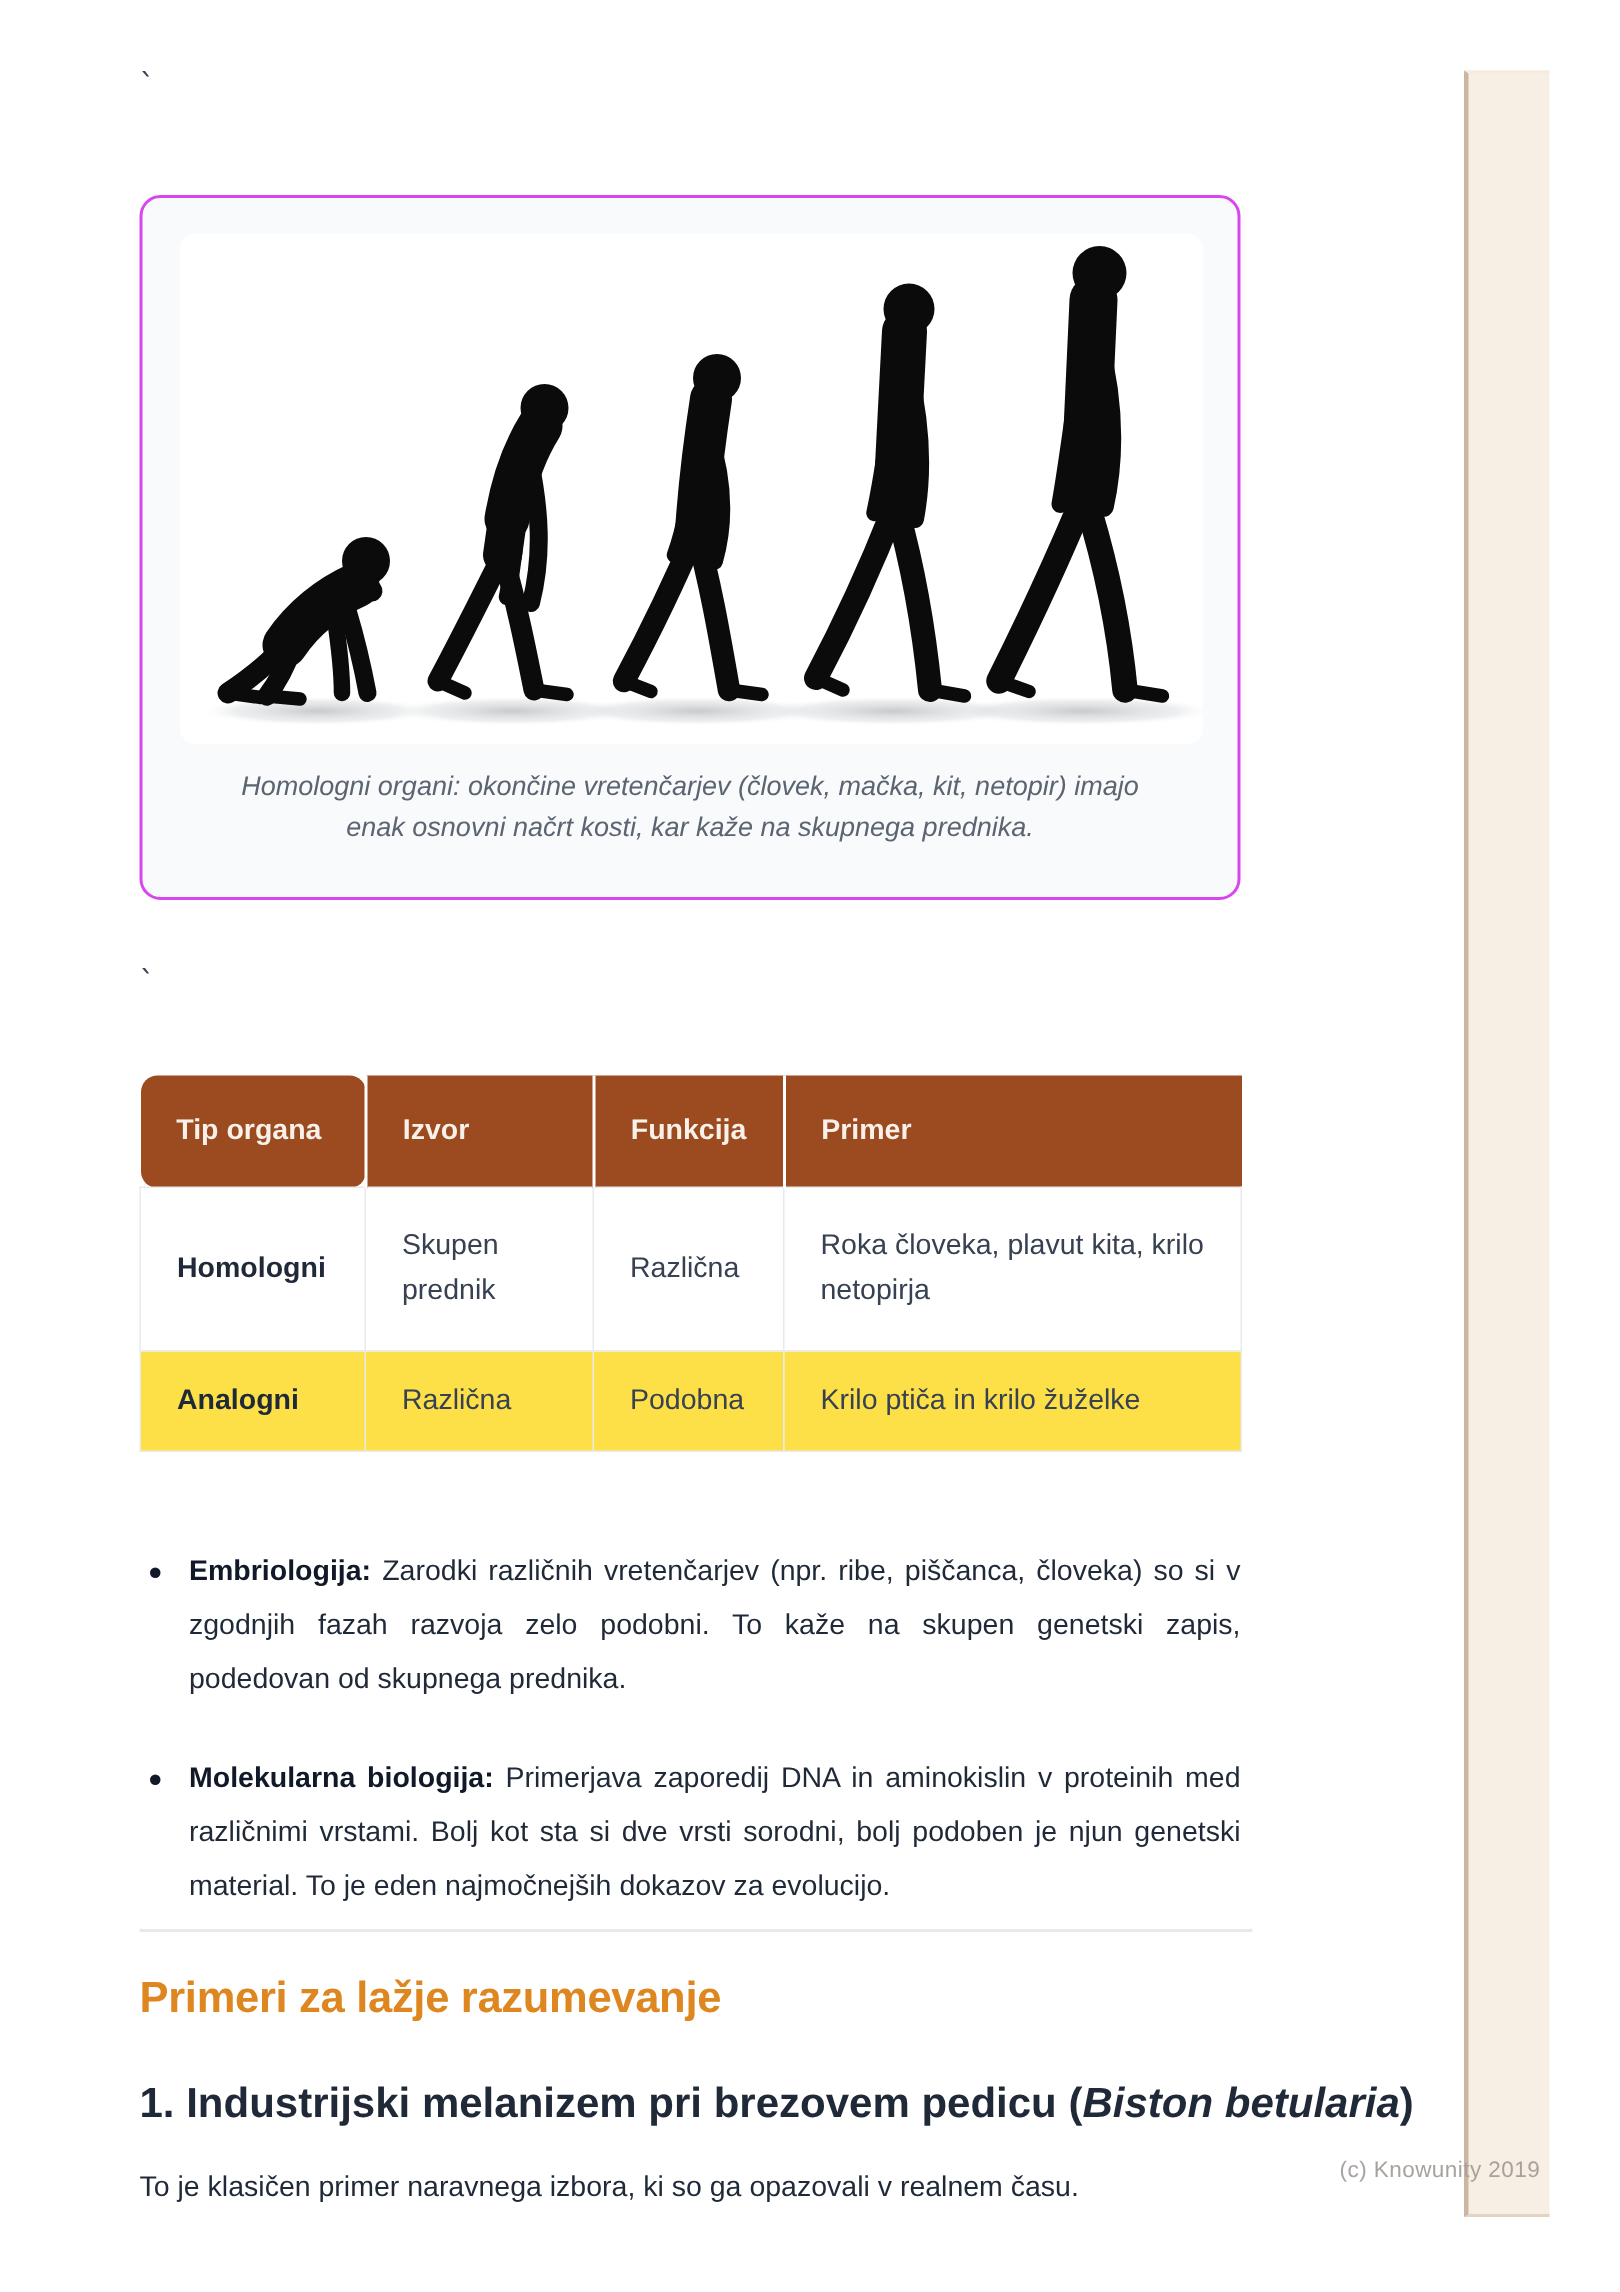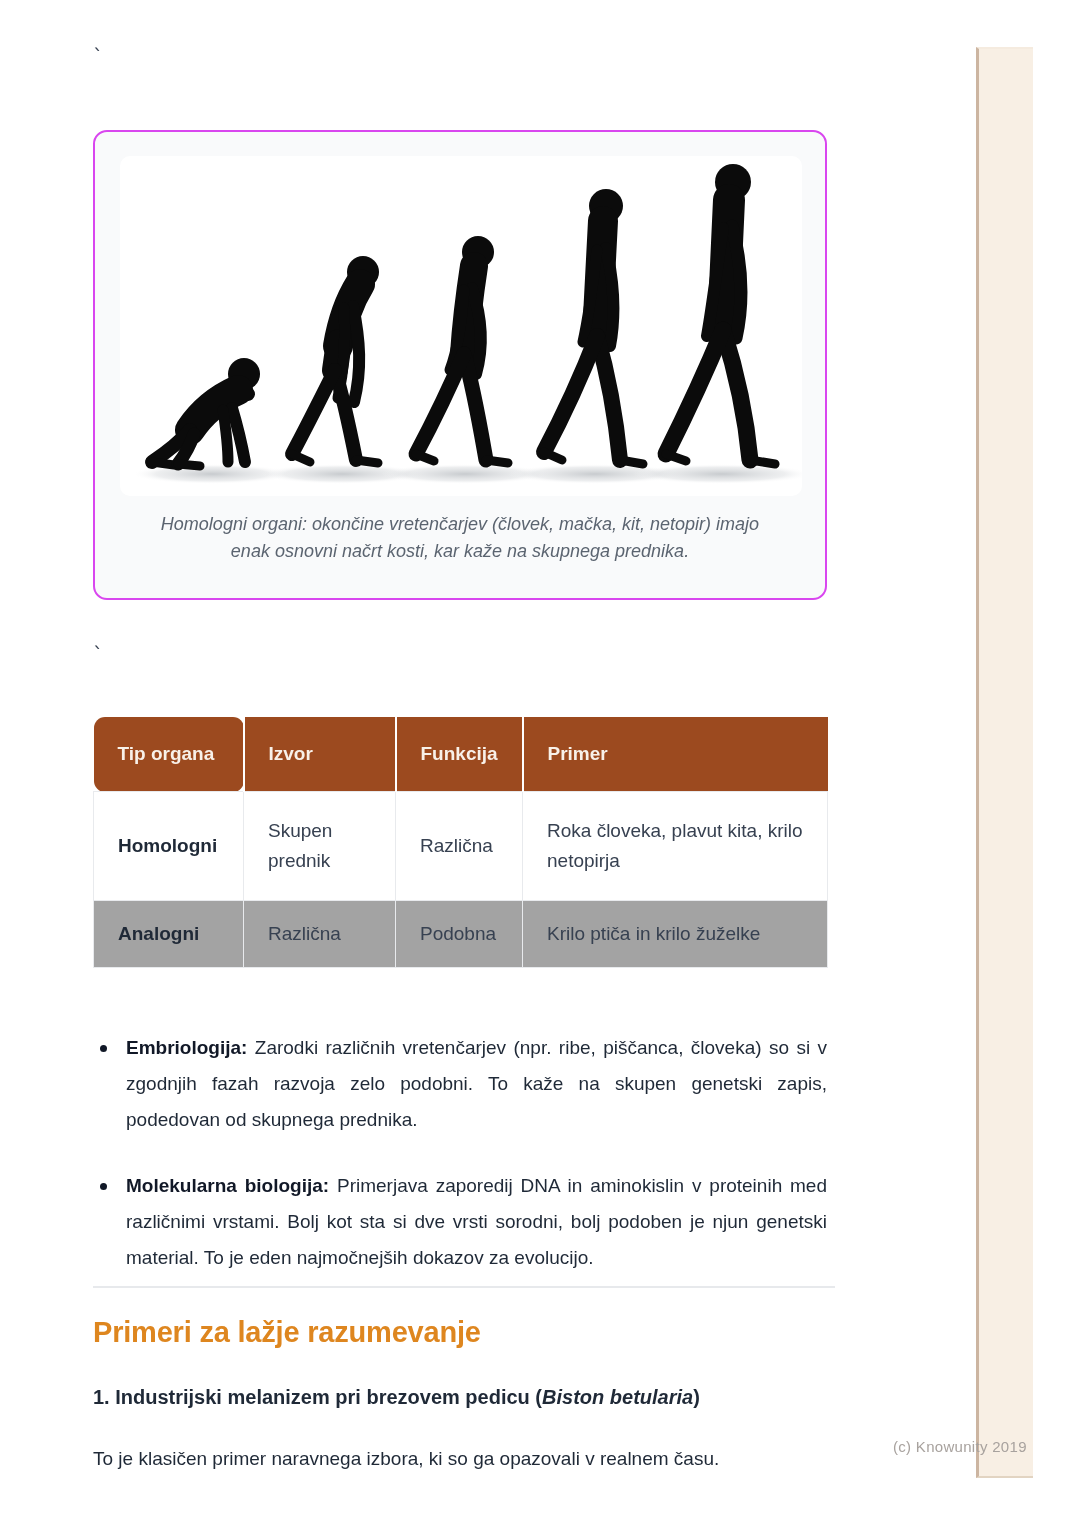--- a/index.html
+++ b/index.html
@@ -39,42 +39,42 @@
   .organ-table th{
     background:#9c4a1f;color:#f8f1e9;font-weight:bold;text-align:left;
     padding:22px 18px 22px 24px;vertical-align:middle;line-height:30px;
     border-right:2px solid #ffffff;
   }
   .organ-table th:last-child{border-right:none;}
   .organ-table td{
     padding:24px 18px 24px 24px;vertical-align:middle;line-height:30px;color:#374151;
     border:1px solid #e8eaed;background:#ffffff;
   }
-  .organ-table tr.alt td{background:#a3a3a3;padding-top:18px;padding-bottom:18px;}
+  .organ-table tr.alt td{background:#fde047;padding-top:18px;padding-bottom:18px;}
   .organ-table td.rowhead{font-weight:bold;color:#1f2937;}
 
   
   .bullet-list{position:absolute;left:93px;top:1030px;width:734px;margin:0;padding:0;list-style:none;}
   .bullet-list li{
     position:relative;padding-left:33px;text-align:justify;font-size:19px;line-height:36px;
     color:#1f2937;margin-bottom:30px;
   }
   .bullet-list li::before{
     content:'';position:absolute;left:7px;top:15px;width:7px;height:7px;border-radius:50%;background:#111827;
   }
   .bullet-lead{font-weight:bold;color:#111827;}
 
   .divider{position:absolute;left:93px;top:1286px;width:742px;height:2px;background:#e7e9ec;}
 
   .section-heading{
     position:absolute;left:93px;top:1316px;margin:0;font-size:29px;font-weight:bold;
     color:#de861f;letter-spacing:-0.2px;
   }
   .sub-heading{
-    position:absolute;left:93px;top:1386px;margin:0;font-size:20px;font-weight:bold;color:#1f2937;
+    position:absolute;left:93px;top:1386px;margin:0;font-size:28px;font-weight:bold;color:#1f2937;
   }
   .sub-heading .latin{font-style:italic;}
   .closing-par{
     position:absolute;left:93px;top:1448px;margin:0;font-size:19px;color:#1f2937;
   }
   .watermark{
     position:absolute;left:893px;top:1438px;font-size:15px;color:#a8a29e;z-index:5;letter-spacing:0.3px;
   }
 </style>
 </head>

